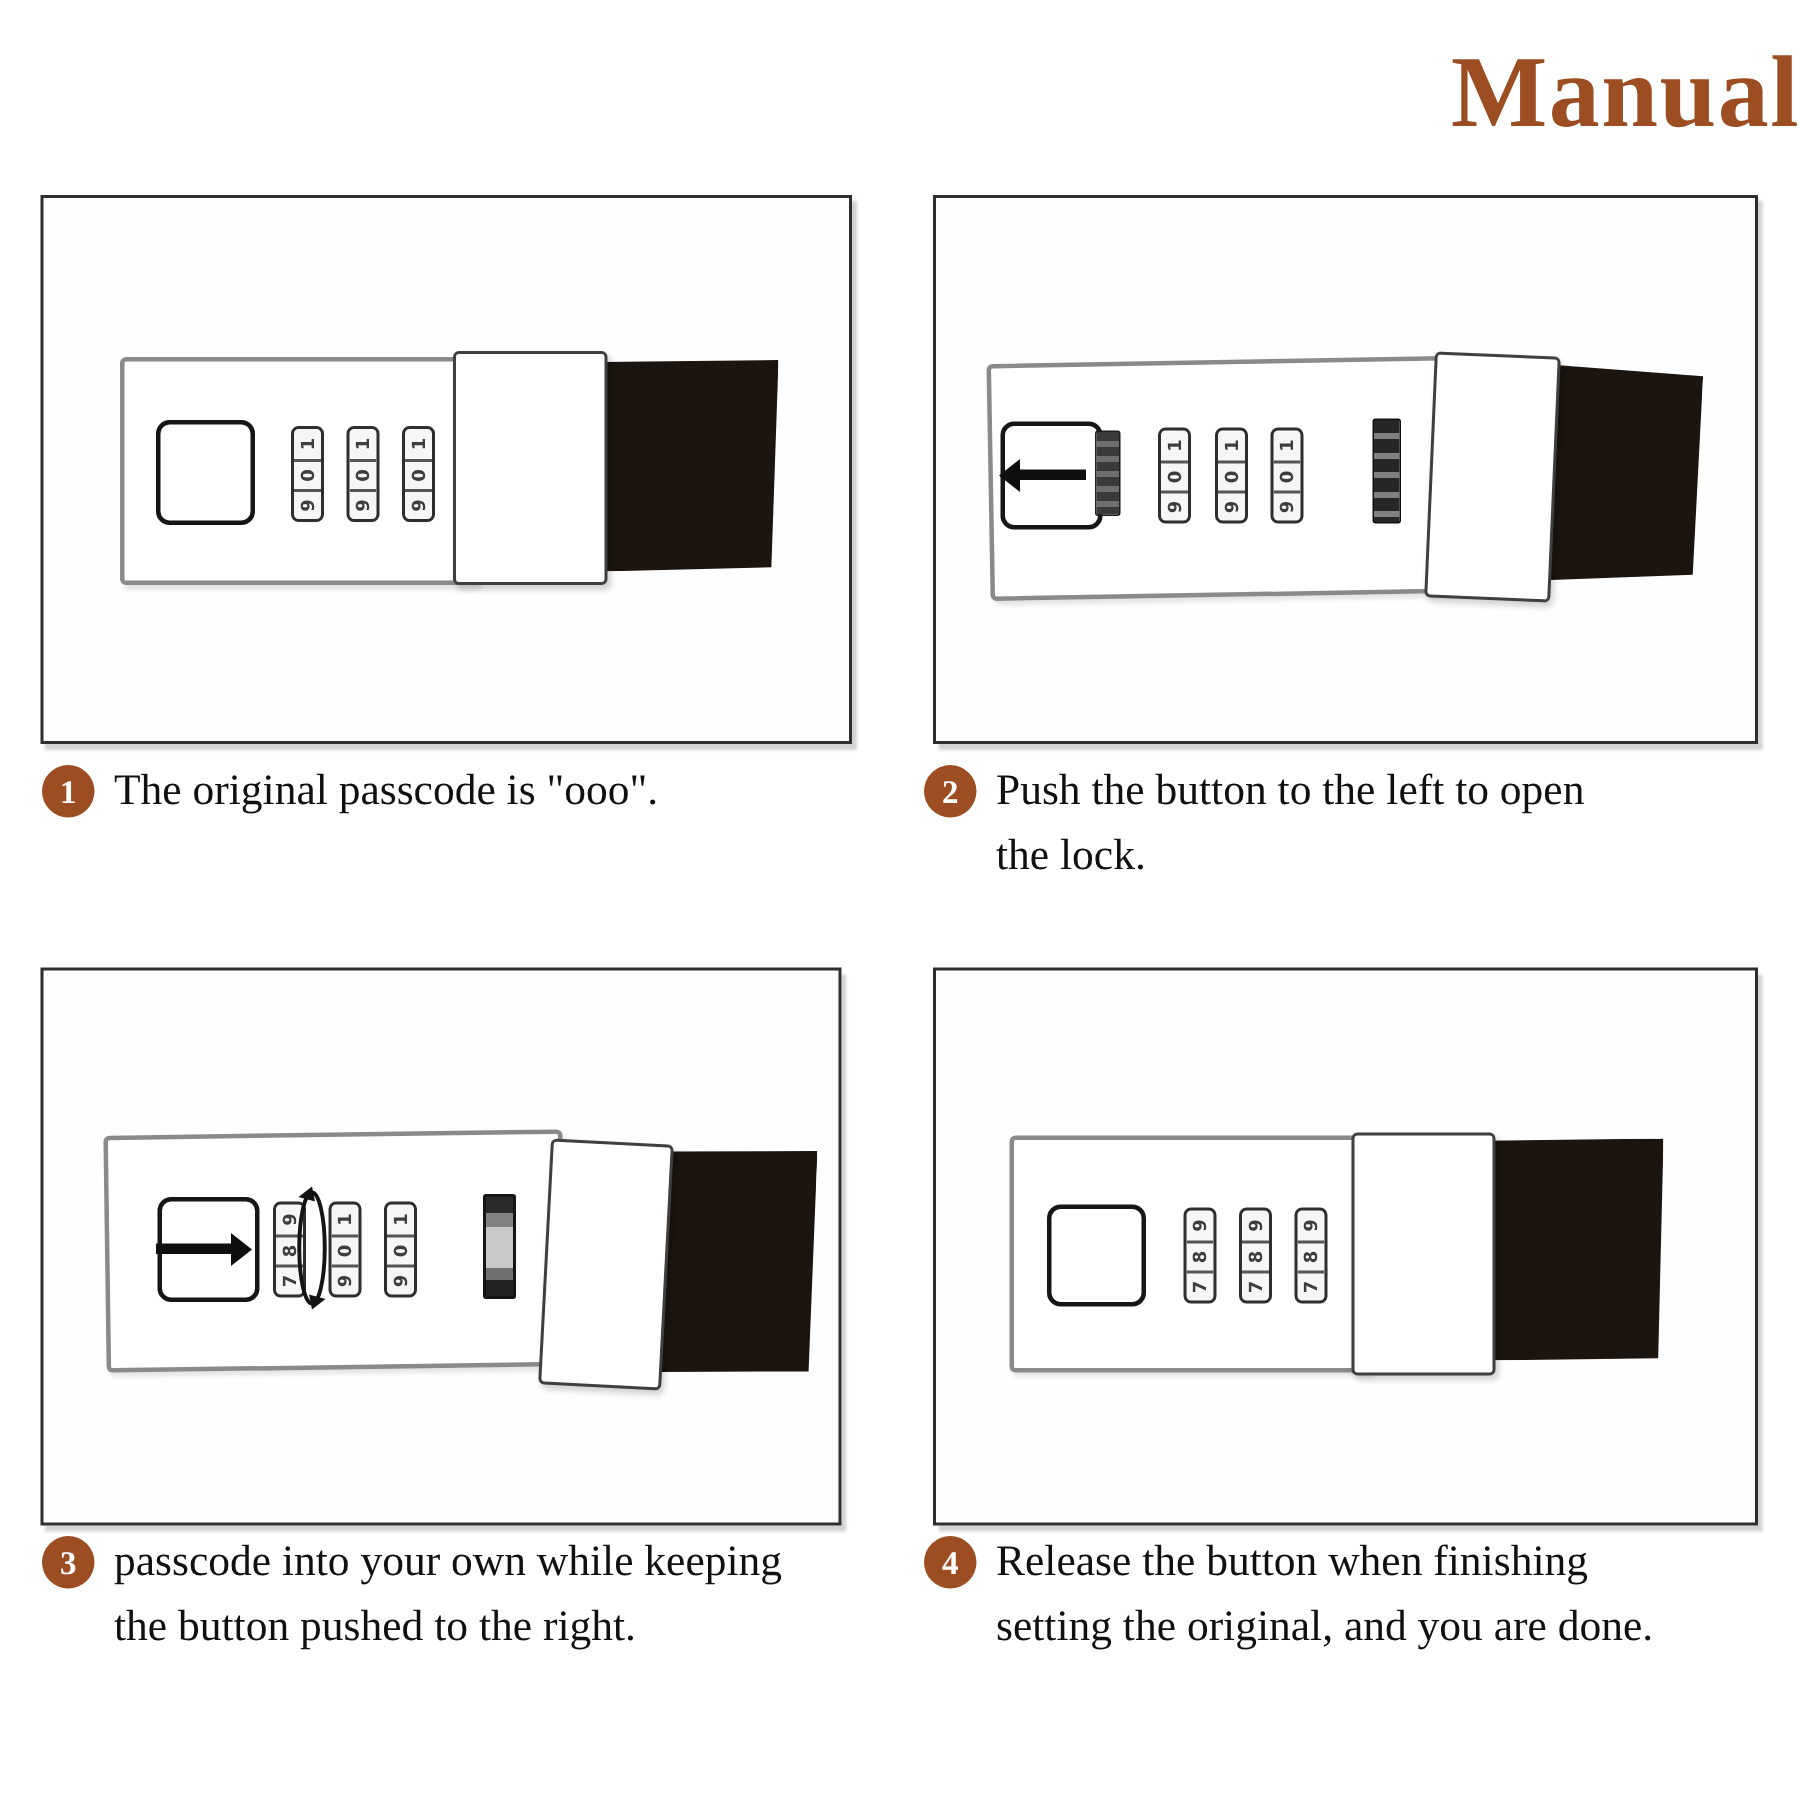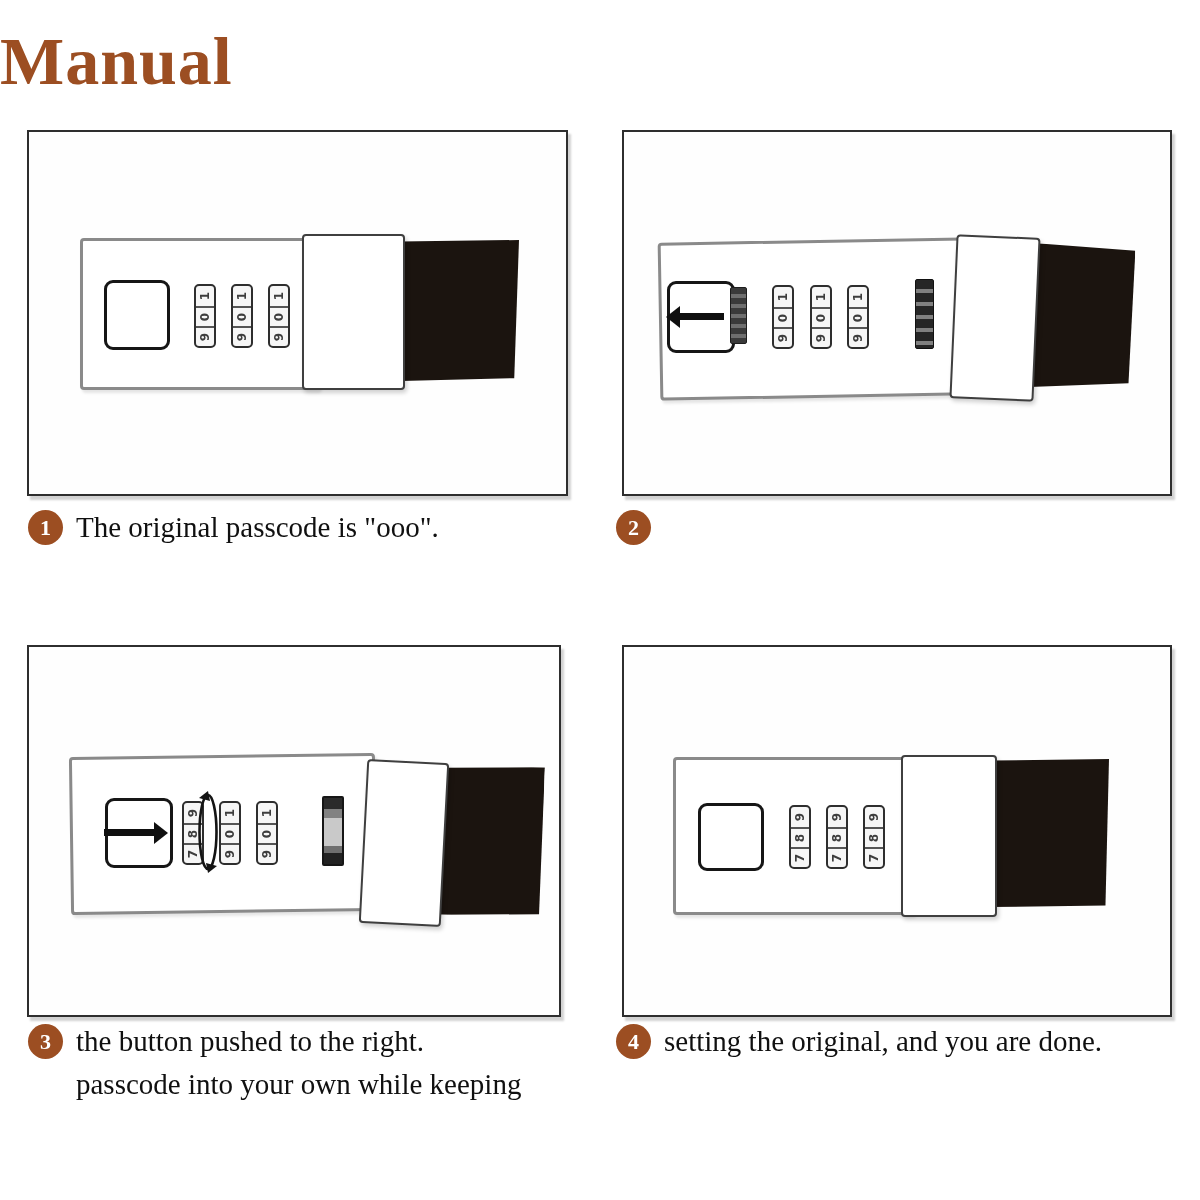--- a/index.html
+++ b/index.html
@@ -2,21 +2,21 @@
 <html><head>
 <meta charset="utf-8">
 <style>
   html,body{margin:0;padding:0;}
   body{
     width:1200px;height:1200px;position:relative;background:#ffffff;
     font-family:"Liberation Serif", serif;overflow:hidden;
     --accent:#9C4E22;--strap:#1B140F;
   }
   .title{
-    position:absolute;top:22px;left:0;width:100%;text-align:left;
+    position:absolute;top:22px;left:0;width:100%;text-align:right;
     font-size:68px;font-weight:700;letter-spacing:1px;color:var(--accent);
     margin:0;
   }
   .panel{
     position:absolute;background:#fefefe;border:2px solid #2e2e2e;
     box-shadow:3px 4px 2px #d2d2d2;
   }
   .p1{left:27px;top:130px;width:537px;height:362px;}
   .p2{left:622px;top:130px;width:546px;height:362px;}
   .p3{left:27px;top:645px;width:530px;height:368px;}
@@ -260,28 +260,33 @@
 
 <div class="caption" style="left:28px;top:506px;width:530px;">
   <div class="badge">1</div>
   <div class="step-text">
     <span>The original passcode is "ooo".</span>
   </div>
 </div>
 
 <div class="caption" style="left:616px;top:506px;width:570px;">
   <div class="badge">2</div>
+  <div class="step-text">
+    <span>Push the button to the left to open</span>
+    <span>the lock.</span>
+  </div>
 </div>
 
 <div class="caption" style="left:28px;top:1020px;width:540px;">
   <div class="badge">3</div>
   <div class="step-text">
+    <span>passcode into your own while keeping</span>
     <span>the button pushed to the right.</span>
-    <span>passcode into your own while keeping</span>
   </div>
 </div>
 
 <div class="caption" style="left:616px;top:1020px;width:580px;">
   <div class="badge">4</div>
   <div class="step-text">
+    <span>Release the button when finishing</span>
     <span>setting the original, and you are done.</span>
   </div>
 </div>
 
 </body></html>

